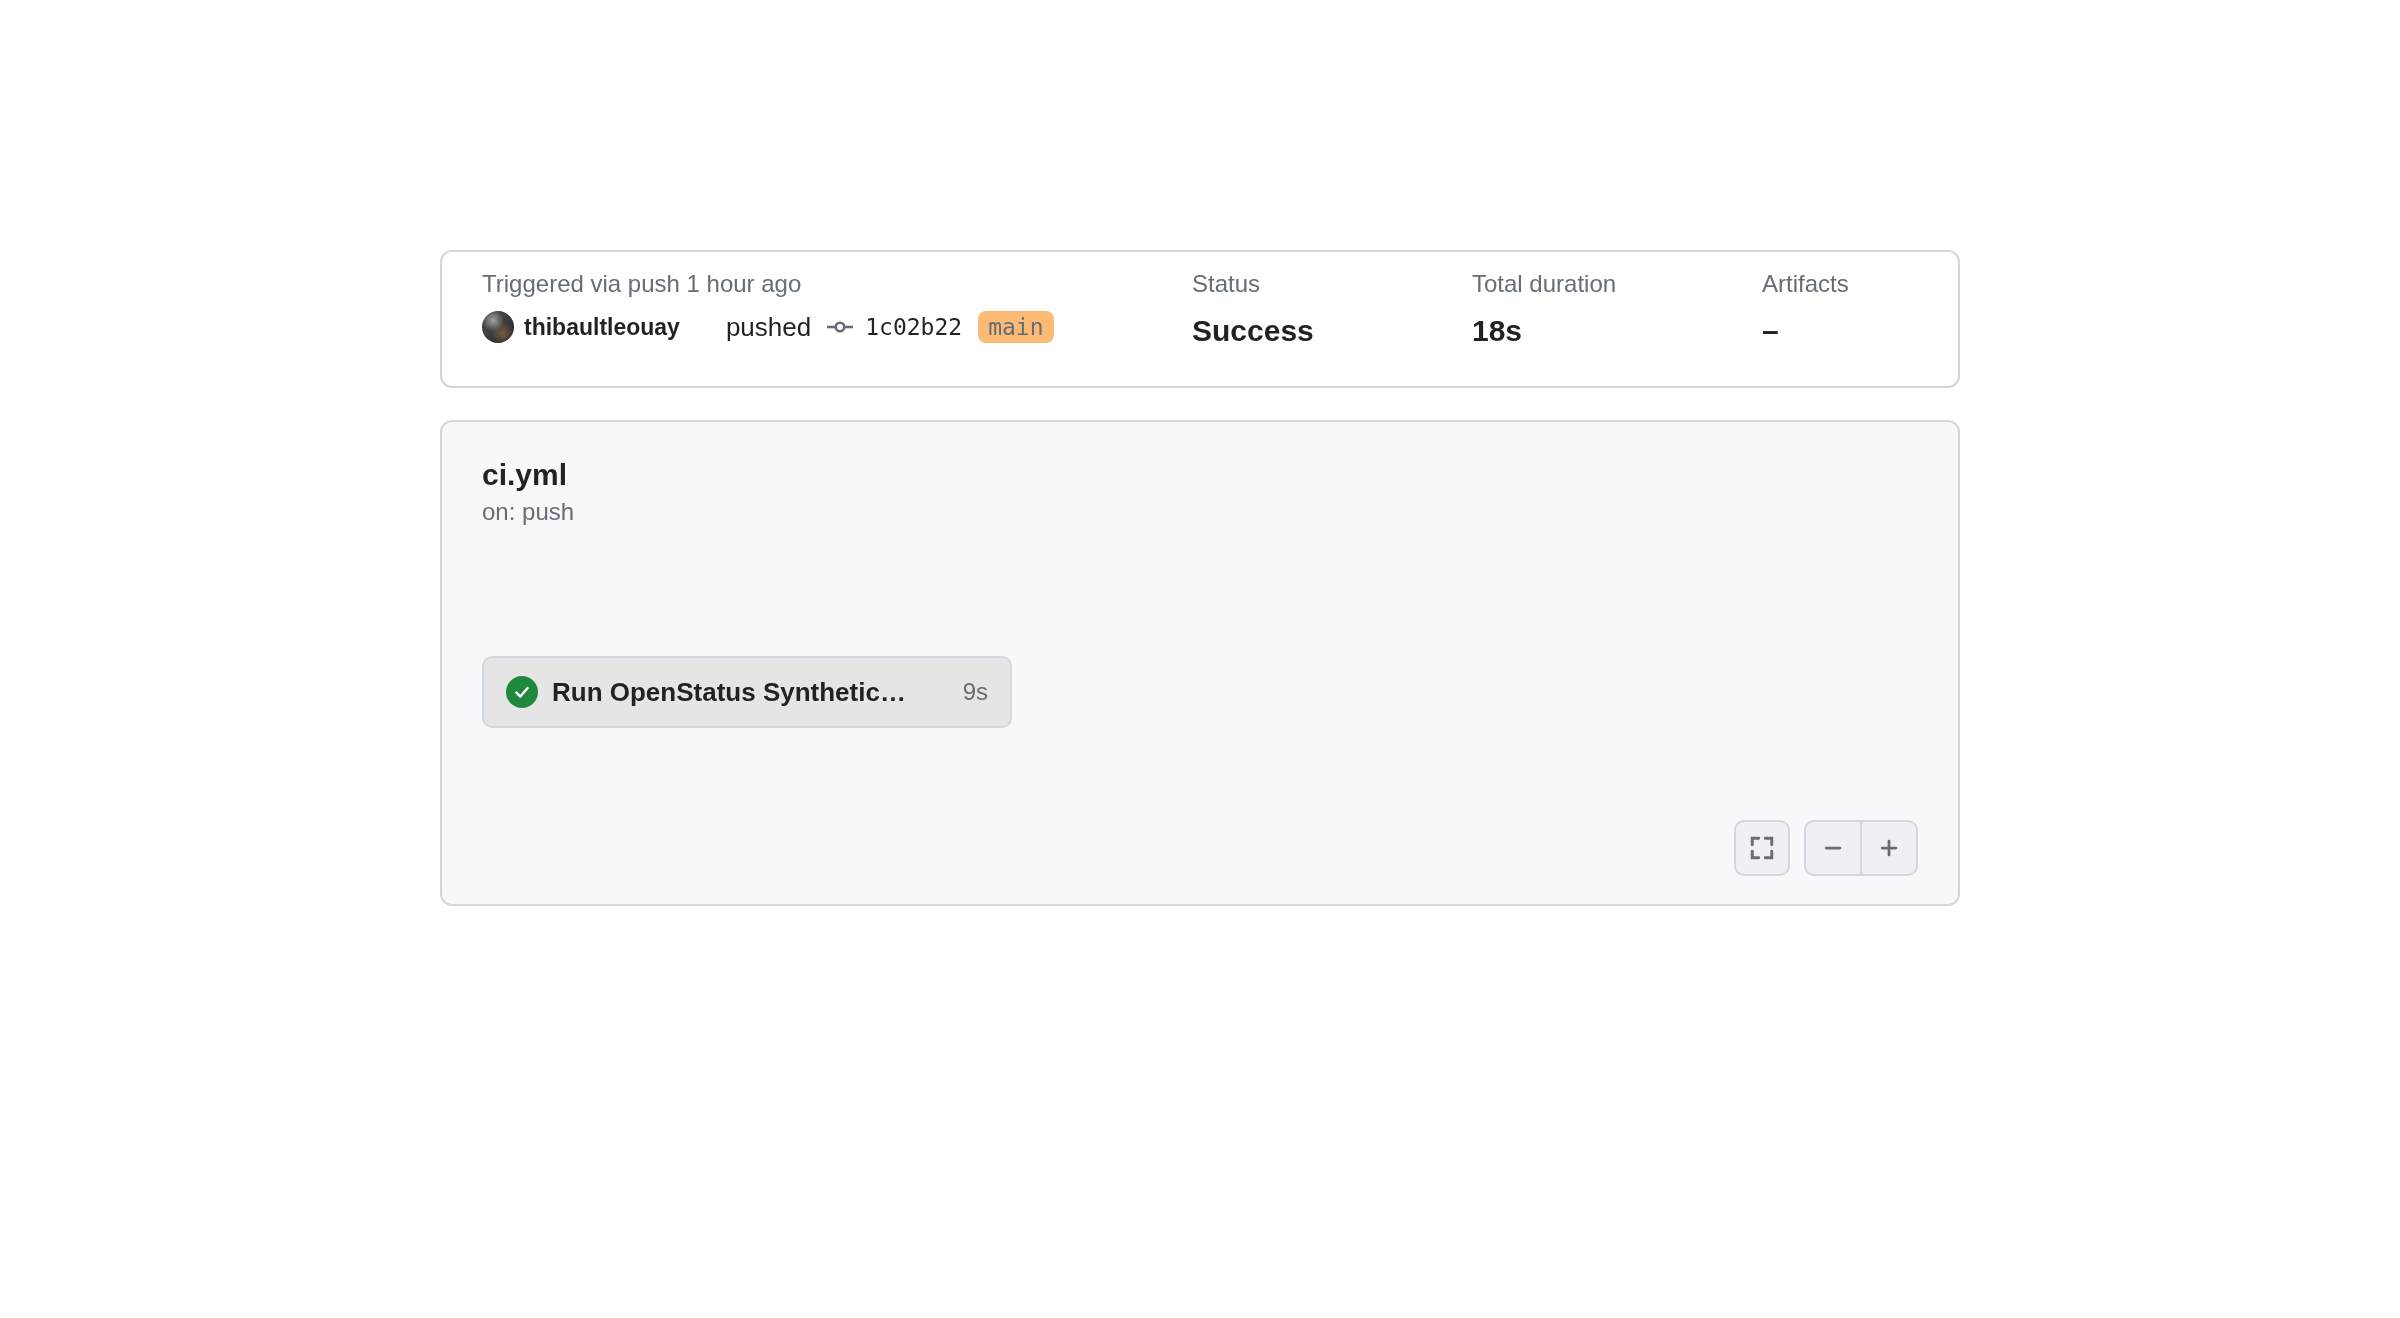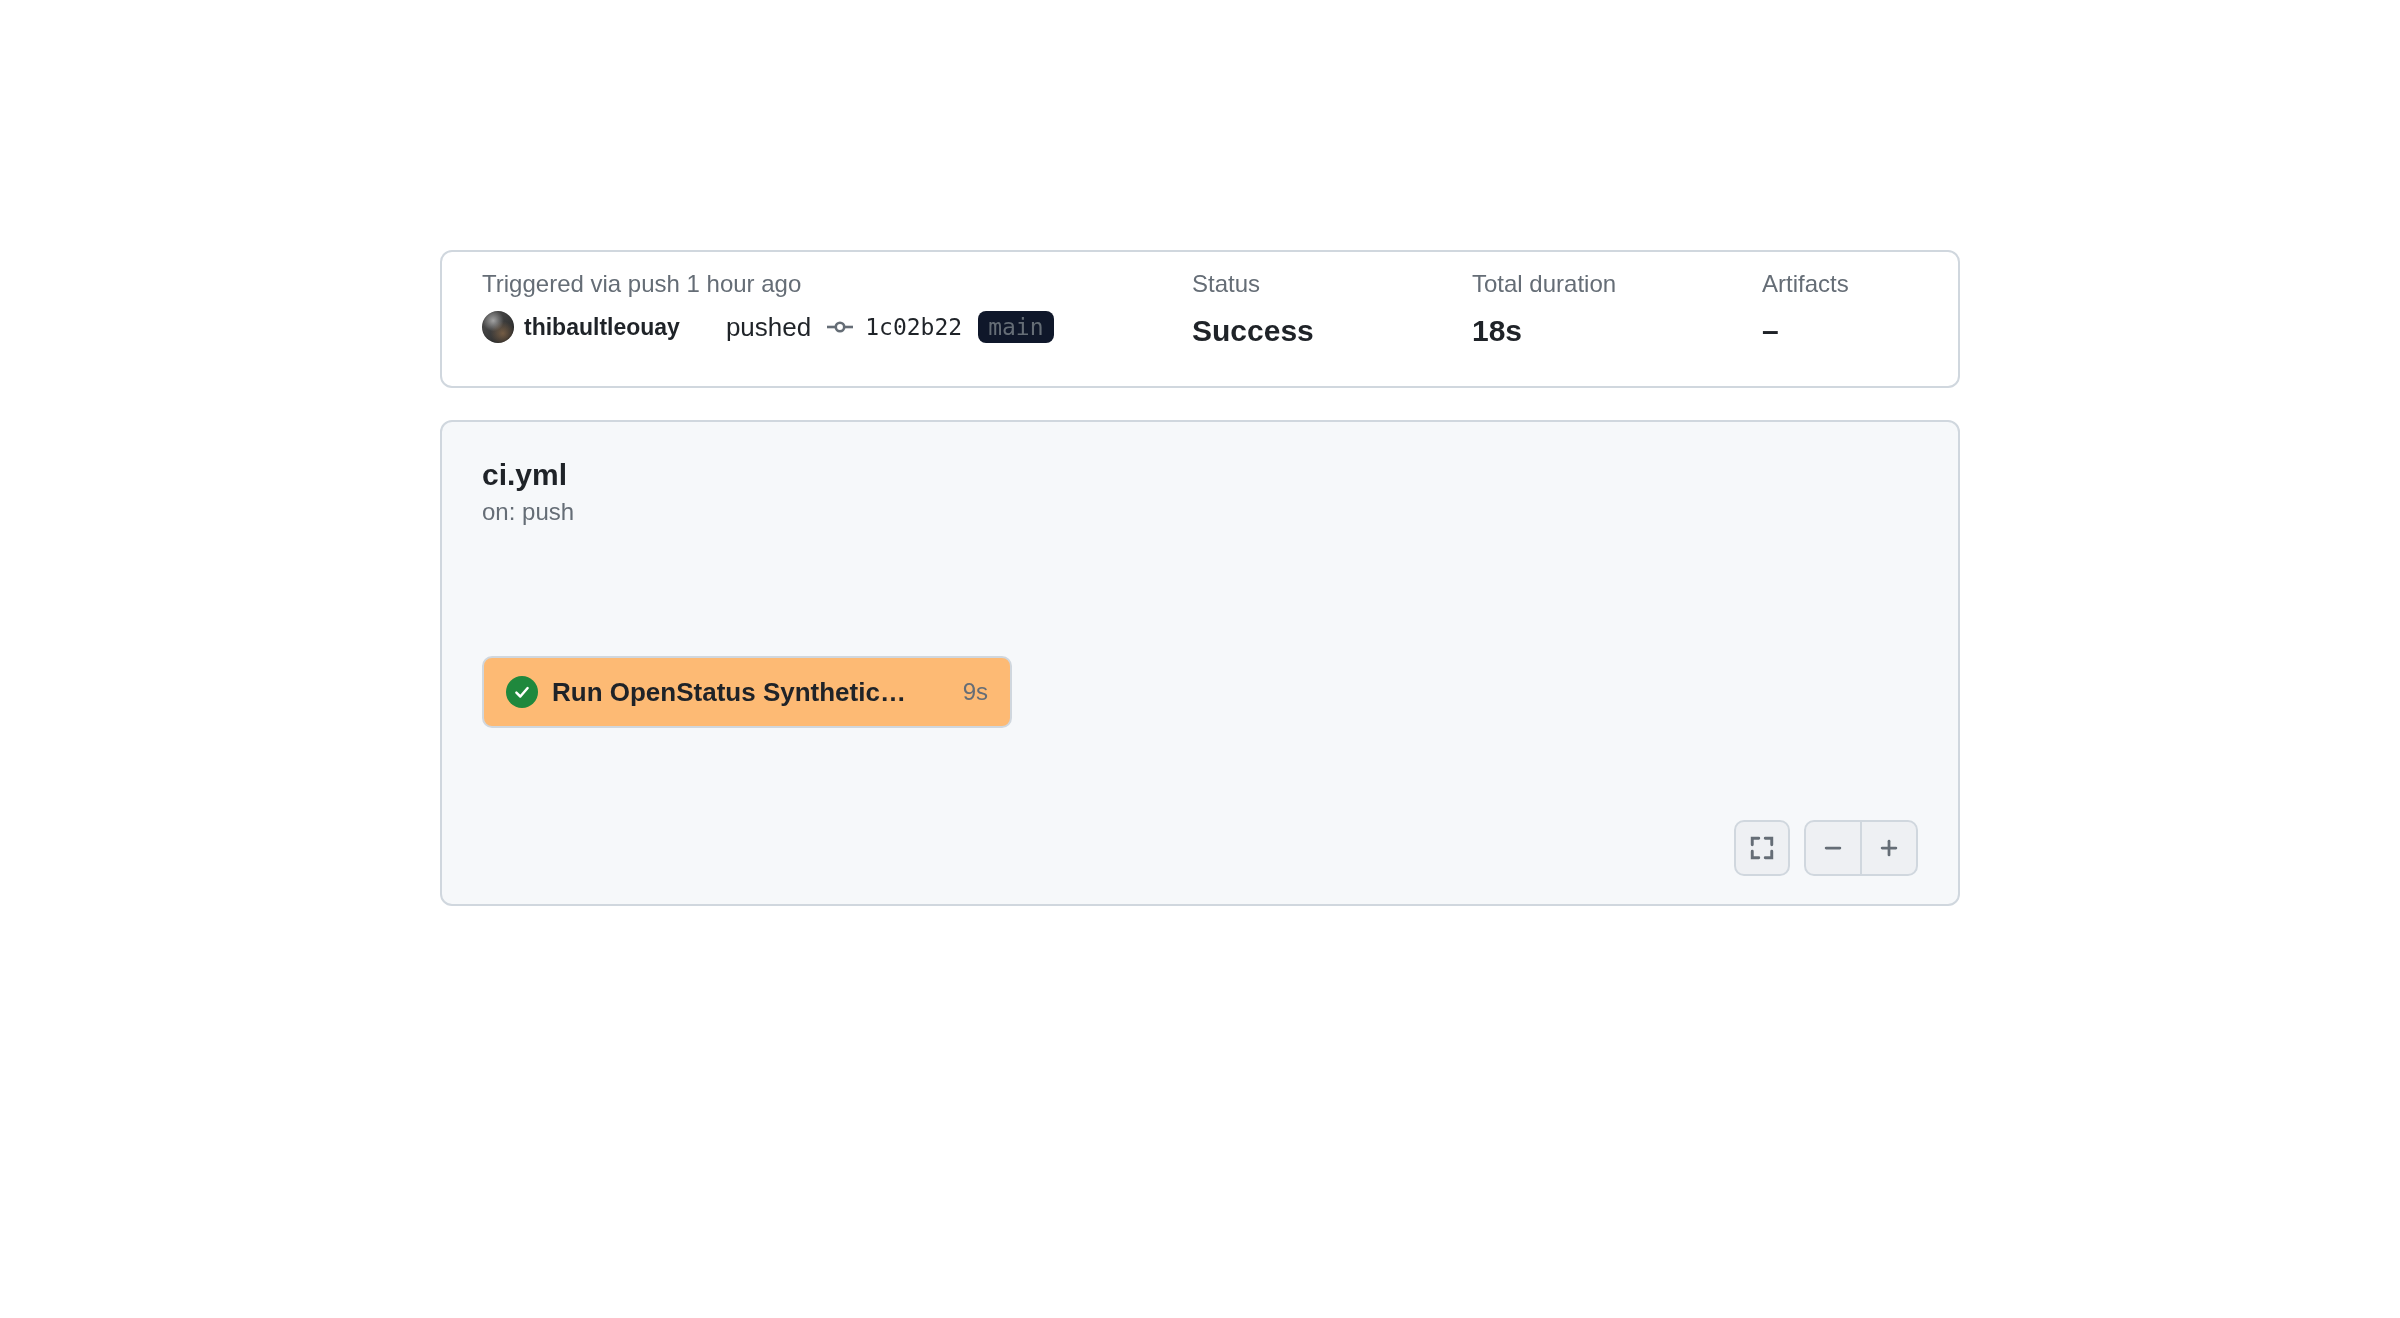--- a/index.html
+++ b/index.html
@@ -99,21 +99,21 @@
       margin-right: 2px;
     }
     .commit-sha {
       font-family: ui-monospace, SFMono-Regular, Menlo, monospace;
       font-size: 23px;
       color: #1f2328;
     }
     .branch-pill {
       font-family: ui-monospace, SFMono-Regular, Menlo, monospace;
       font-size: 23px;
-      background: #0f172a;
+      background: #fdba74;
       color: #656d76;
       padding: 3px 10px;
       border-radius: 8px;
       margin-left: 6px;
     }
 
     
     .graph-panel {
       margin-top: 32px;
       border: 2px solid #d0d7de;
@@ -130,21 +130,21 @@
     }
     .workflow-trigger {
       font-size: 24px;
       color: #656d76;
       margin-top: 6px;
     }
 
     .job-card {
       margin-top: 130px;
       width: 530px;
-      background: #fdba74;
+      background: #e5e5e5;
       border: 2px solid #d0d7de;
       border-radius: 10px;
       padding: 18px 22px;
       display: flex;
       align-items: center;
       gap: 14px;
     }
     .success-circle {
       width: 32px;
       height: 32px;

